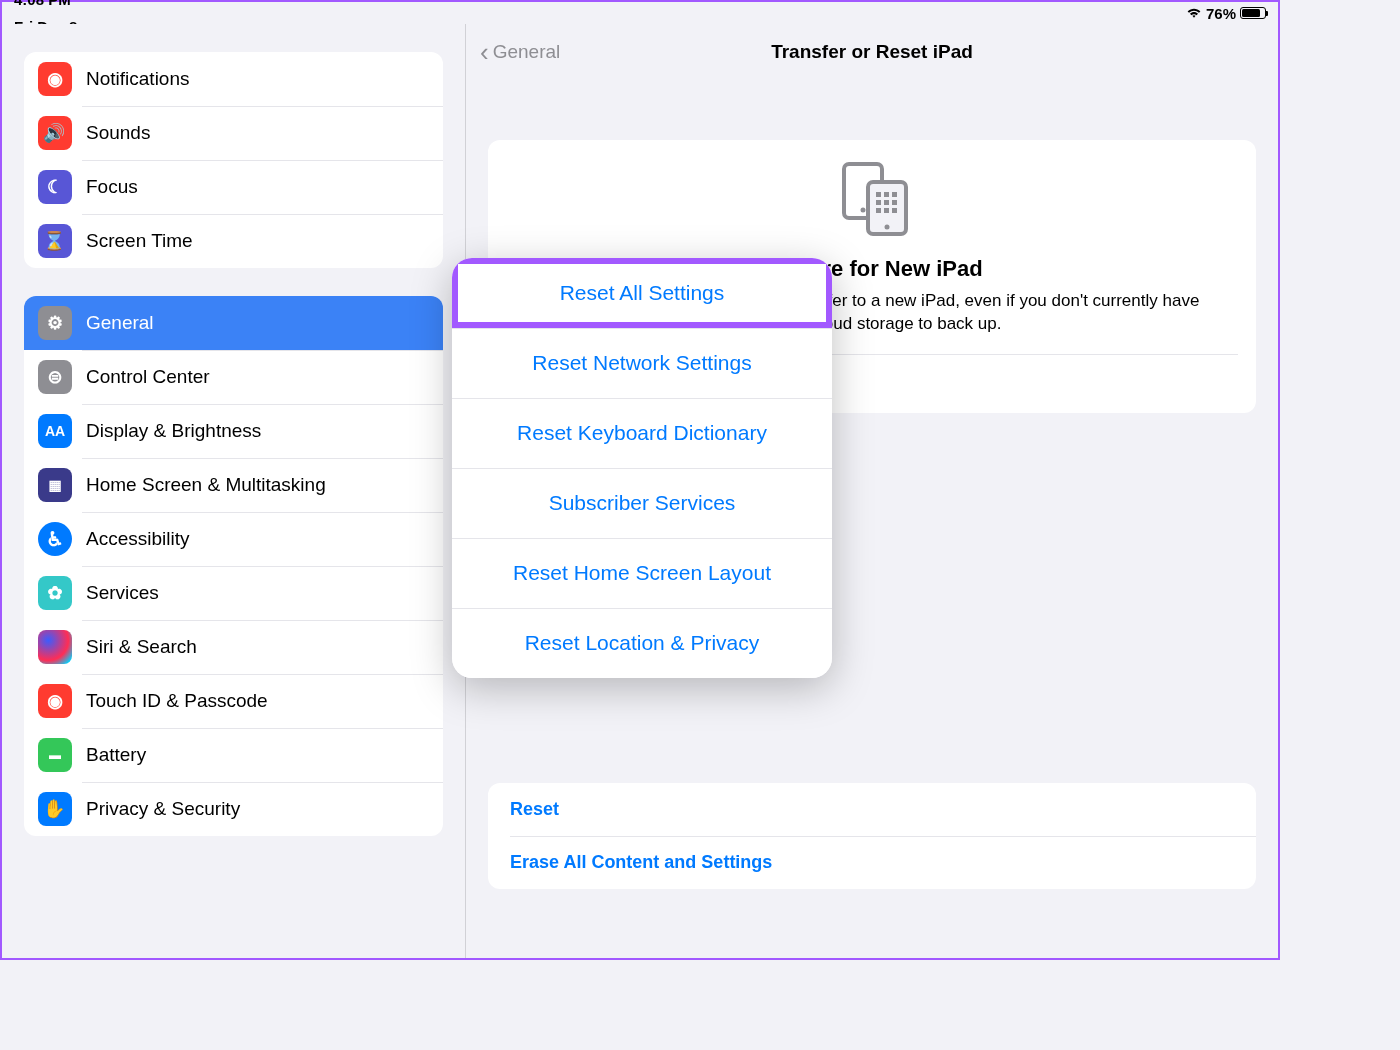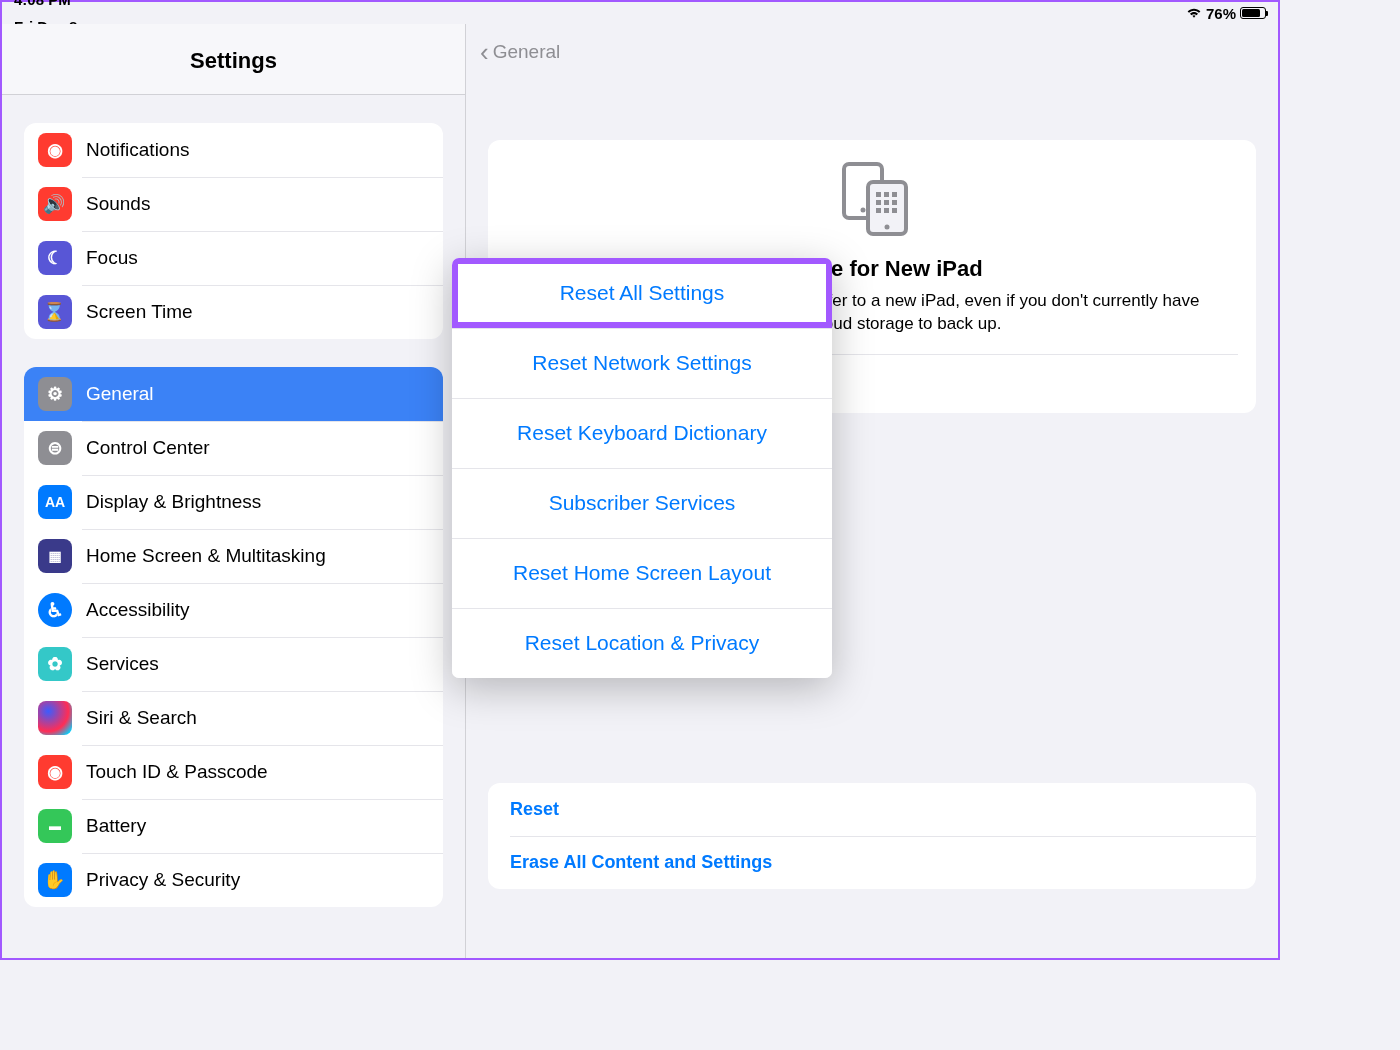--- a/index.html
+++ b/index.html
@@ -41,21 +41,21 @@
     .prep-title { font-size:22px; font-weight:700; margin-bottom:8px; }
     .prep-desc { font-size:17px; line-height:1.35; color:#000; padding: 0 20px 18px; }
     .row-sep { height:1px; background:#e5e5ea; margin: 0 18px; }
     .get-started { color:#007aff; font-size:19px; font-weight:500; padding: 18px 22px; }
     
     .bottom-card { margin-top:370px; }
     .action-row { padding: 16px 22px; color:#007aff; font-size:18px; font-weight:700; position:relative; }
     .action-row + .action-row::before { content:""; position:absolute; left:22px; right:0; top:0; height:1px; background:#e5e5ea; }
     
     
-    .popover { position:absolute; left:450px; top:256px; width:380px; background:#f6f6f8; border-radius:7px; box-shadow: 0 10px 40px rgba(0,0,0,0.25); overflow:hidden;text-align:right; }
+    .popover { position:absolute; left:450px; top:256px; width:380px; background:#f6f6f8; border-radius:20px; box-shadow: 0 10px 40px rgba(0,0,0,0.25); overflow:hidden;text-align:right; }
     .popover-row { height:70px; display:flex; align-items:center; justify-content:center; font-size:21px; font-weight:500; color:#007aff; position:relative; background:#fff; }
     .popover-row + .popover-row::before { content:""; position:absolute; left:0; right:0; top:0; height:1px; background:#e5e5ea; }
     .popover-row.highlighted { box-shadow: inset 0 0 0 6px #a259ff; }
     
     
     .ic-bell { background:#ff3b30; }
     .ic-speaker { background:#ff3b30; }
     .ic-moon { background:#5856d6; }
     .ic-hourglass { background:#5856d6; }
     .ic-gear { background:#8e8e93; }
@@ -87,21 +87,20 @@
         </svg>
       <span>76%</span>
       <span class="battery-icon">
           <span class="battery-fill"></span>
         </span>
     </div>
   </div>
 
   <div class="main-area">
     <div class="sidebar">
-      <div class="sidebar-title">Settings</div>
       <div class="sidebar-scroll">
 
         <div class="group">
           <div class="row">
             <div class="icon-box ic-bell">
                 <span class="icon-glyph">◉</span>
               </div>
             <span class="label">Notifications</span>
           </div>
           <div class="row">
@@ -187,20 +186,21 @@
 
       </div>
     </div>
 
     <div class="content">
       <div class="nav-bar">
         <div class="back-btn">
           <span class="chevron-left">‹</span>
           <span>General</span>
         </div>
+        <div class="page-title">Transfer or Reset iPad</div>
       </div>
 
       <div class="content-body">
         <div class="card">
           <div class="prep-section">
             <div class="device-graphic">
               <svg width="80" height="80" viewBox="0 0 80 80">
                   <rect x="12" y="6" width="38" height="54" rx="5" fill="none" stroke="#8e8e93" stroke-width="4"></rect>
                   <circle cx="31" cy="52" r="2.5" fill="#8e8e93"></circle>
                   <rect x="36" y="24" width="38" height="52" rx="5" fill="#f2f2f7" stroke="#8e8e93" stroke-width="4"></rect>

